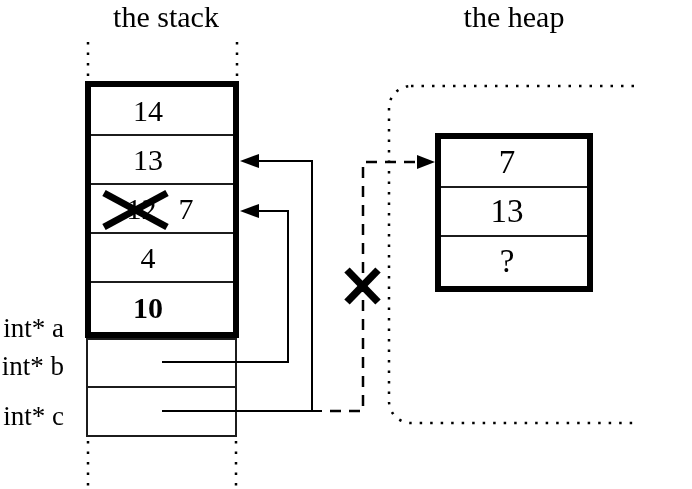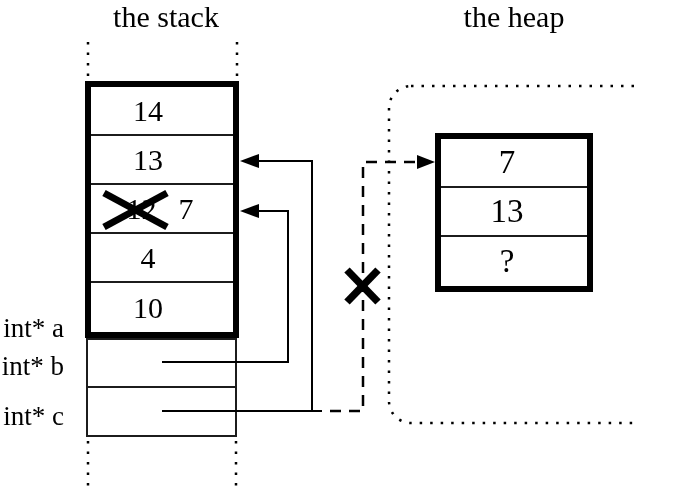--- a/index.html
+++ b/index.html
@@ -19,21 +19,21 @@
   
   .stack-box{
     position:absolute;left:85px;top:81px;width:154px;height:257px;
     border:6px solid #000;box-sizing:border-box;background:#fff;
   }
   .stack-row{
     height:47px;border-bottom:2px solid #1c1c1c;
     display:flex;align-items:center;justify-content:center;
     font-size:30px;padding-right:28px;box-sizing:content-box;
   }
-  .stack-row:last-child{height:49px;border-bottom:none;}
+  .stack-row:last-child{height:49px;border-bottom:none;font-weight:bold;}
   .stack-row.overwritten{padding-right:4px;gap:22px;}
   .old-val{position:relative;display:inline-block;}
 
   
   .bc-box{
     position:absolute;left:86px;top:338px;width:151px;height:99px;
     border:2px solid #1c1c1c;box-sizing:border-box;background:#fff;
   }
   .bc-row{height:46px;border-bottom:2px solid #1c1c1c;}
   .bc-row:last-child{height:47px;border-bottom:none;}

